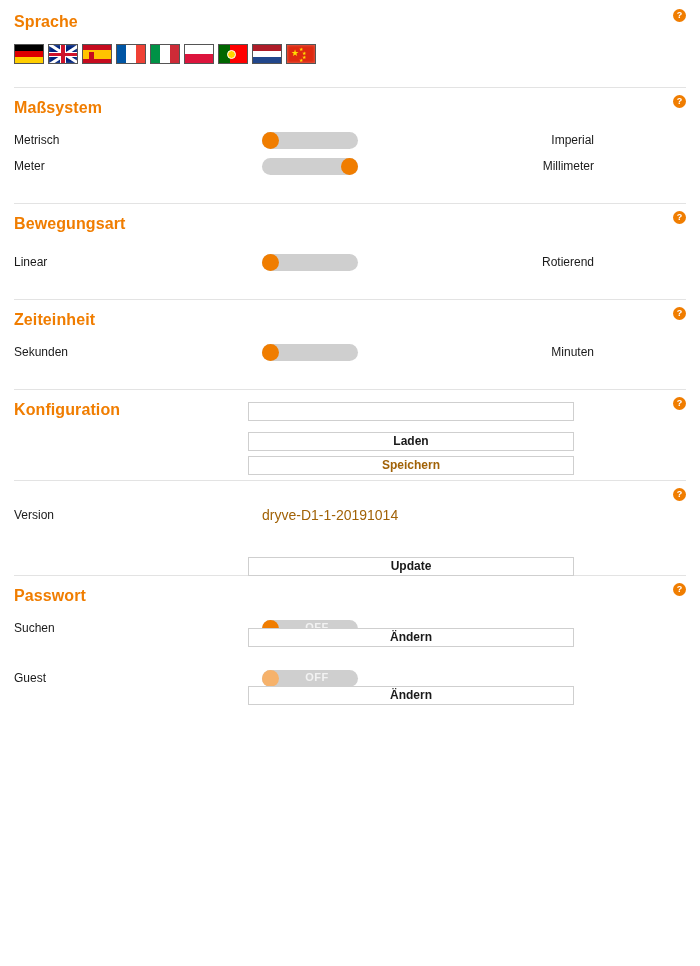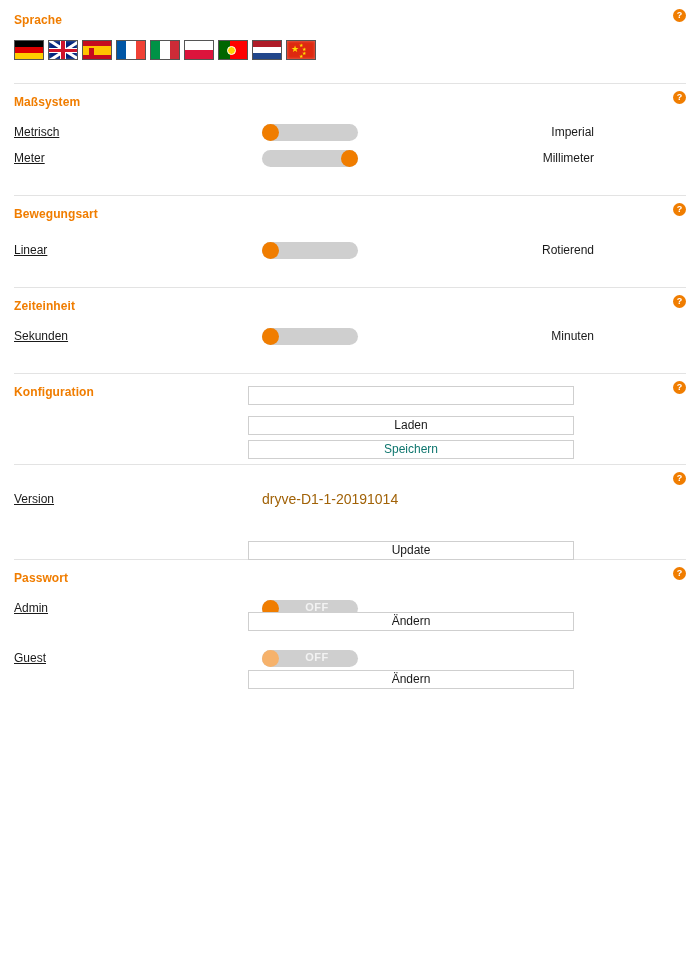--- a/index.html
+++ b/index.html
@@ -11,21 +11,21 @@
     font-size: 12px;
     color: #222222;
   }
   .page { position: relative; width: 700px; height: 966px; overflow: hidden; }
 
   .section { position: relative; padding: 0 14px; }
   .divider { border-top: 1px solid #e3e3e3; margin: 0 14px; }
 
   .sec-title {
     color: #f07d00;
-    font-size: 12px;
+    font-size: 16px;
     font-weight: bold;
     letter-spacing: 0.1px;
   }
 
   .help {
     position: absolute;
     right: 14px;
     width: 13px; height: 13px;
     border-radius: 50%;
     background: #f07d00;
@@ -41,21 +41,20 @@
   .row {
     position: relative;
     height: 26px;
     display: flex;
     align-items: center;
   }
   .row-label {
     width: 232px;
     font-size: 12px;
     color: #1a1a1a;
-    text-decoration: underline;
   }
   .row-right {
     position: absolute;
     left: 430px;
     width: 150px;
     text-align: right;
     font-size: 12px;
     color: #1a1a1a;
   }
 
@@ -106,22 +105,23 @@
     height: 19px;
     border: 1px solid #cfcfcf;
     background: #ffffff;
     font-family: "Liberation Sans", sans-serif;
     font-size: 12px;
     color: #1a1a1a;
     text-align: center;
     line-height: 17px;
     cursor: pointer;
     padding: 0;
-  }
-  .btn.disabled { color: #0f766e; cursor: default; }
+    font-weight: bold;
+  }
+  .btn.disabled { color: #a16207; cursor: default; }
 
   
   .flags { display: flex; gap: 4px; }
   .flag {
     width: 30px; height: 20px;
     border: 1px solid #555;
     position: relative;
     overflow: hidden;
     cursor: pointer;
     box-shadow: inset 0 0 3px rgba(255,255,255,0.35);
@@ -285,21 +285,21 @@
     <button class="btn" style="top:76px;">Update</button>
   </div>
 
   <div class="divider" style="margin-top:0px;"></div>
 
   <div class="section" style="padding-top:11px; height:130px;">
     <div class="sec-title">Passwort</div>
     <div class="help" style="top:7px;">?</div>
 
     <div class="row" style="margin-top:10px;">
-      <div class="row-label">Admin</div>
+      <div class="row-label">Suchen</div>
       <div class="toggle left">
         <div class="knob"></div>
         <div class="state">OFF</div>
       </div>
     </div>
     <button class="btn" style="top:52px;">Ändern</button>
 
     <div class="row" style="margin-top:24px;">
       <div class="row-label">Guest</div>
       <div class="toggle left pale">

